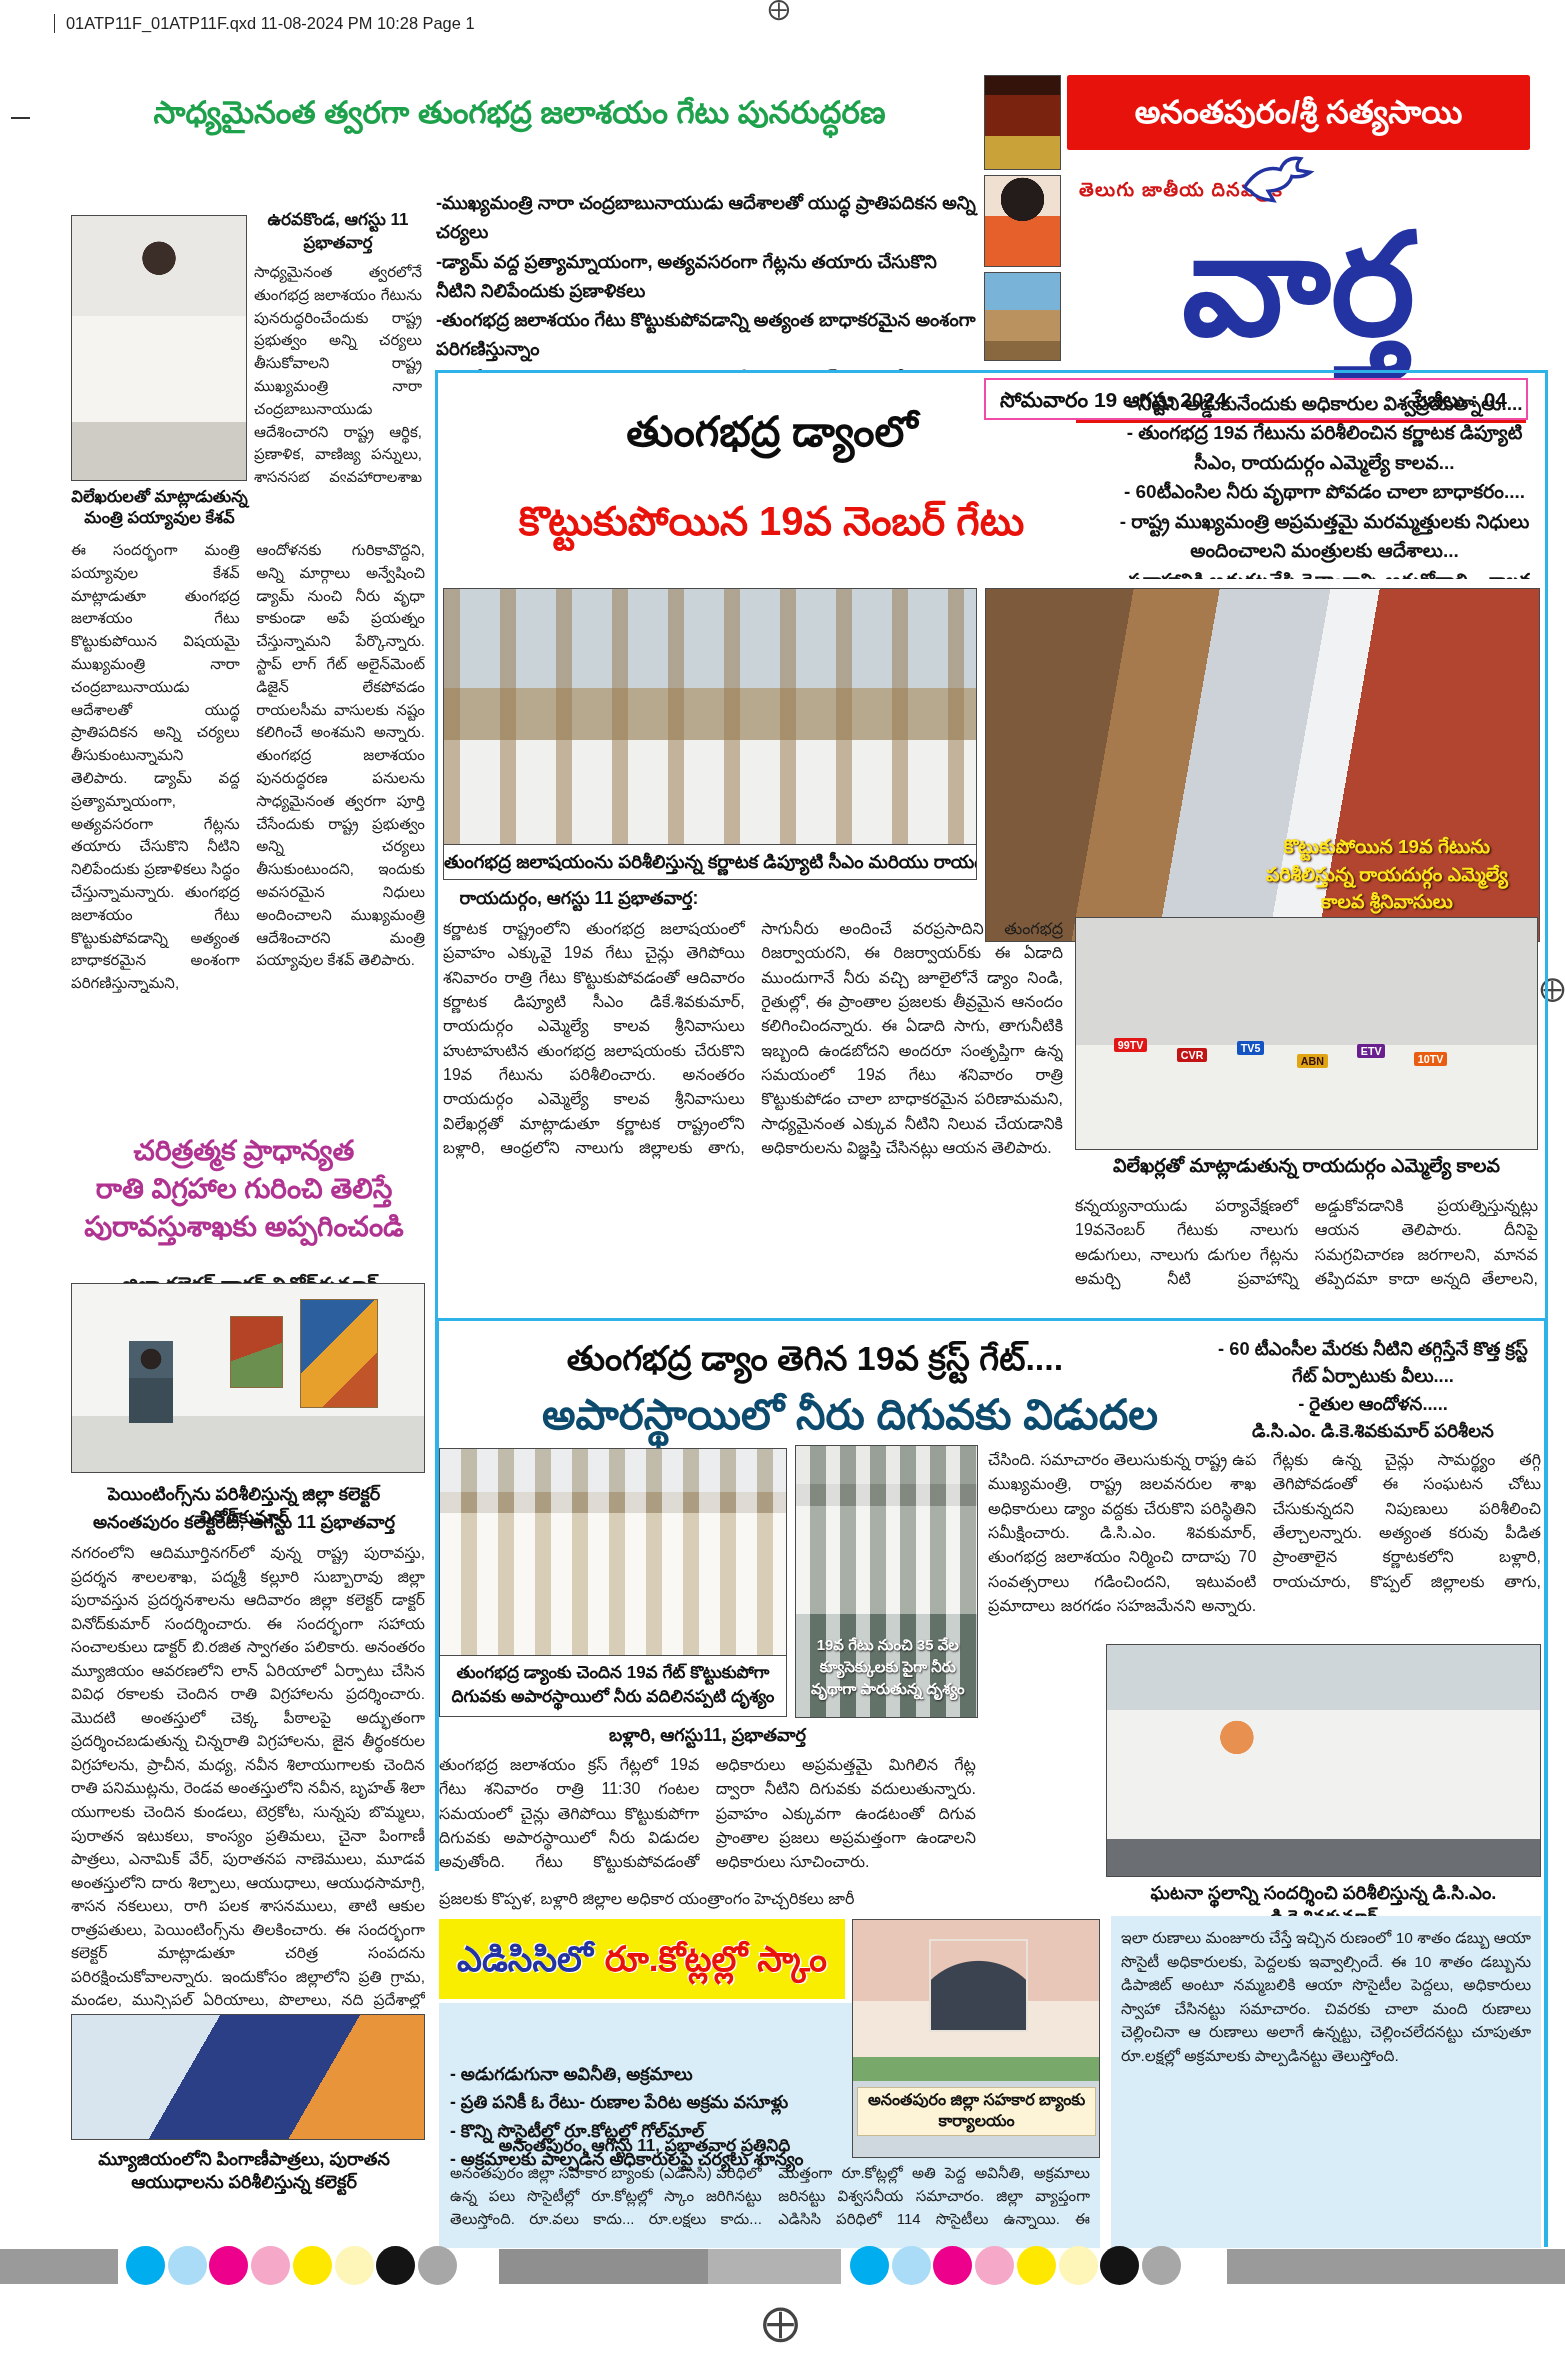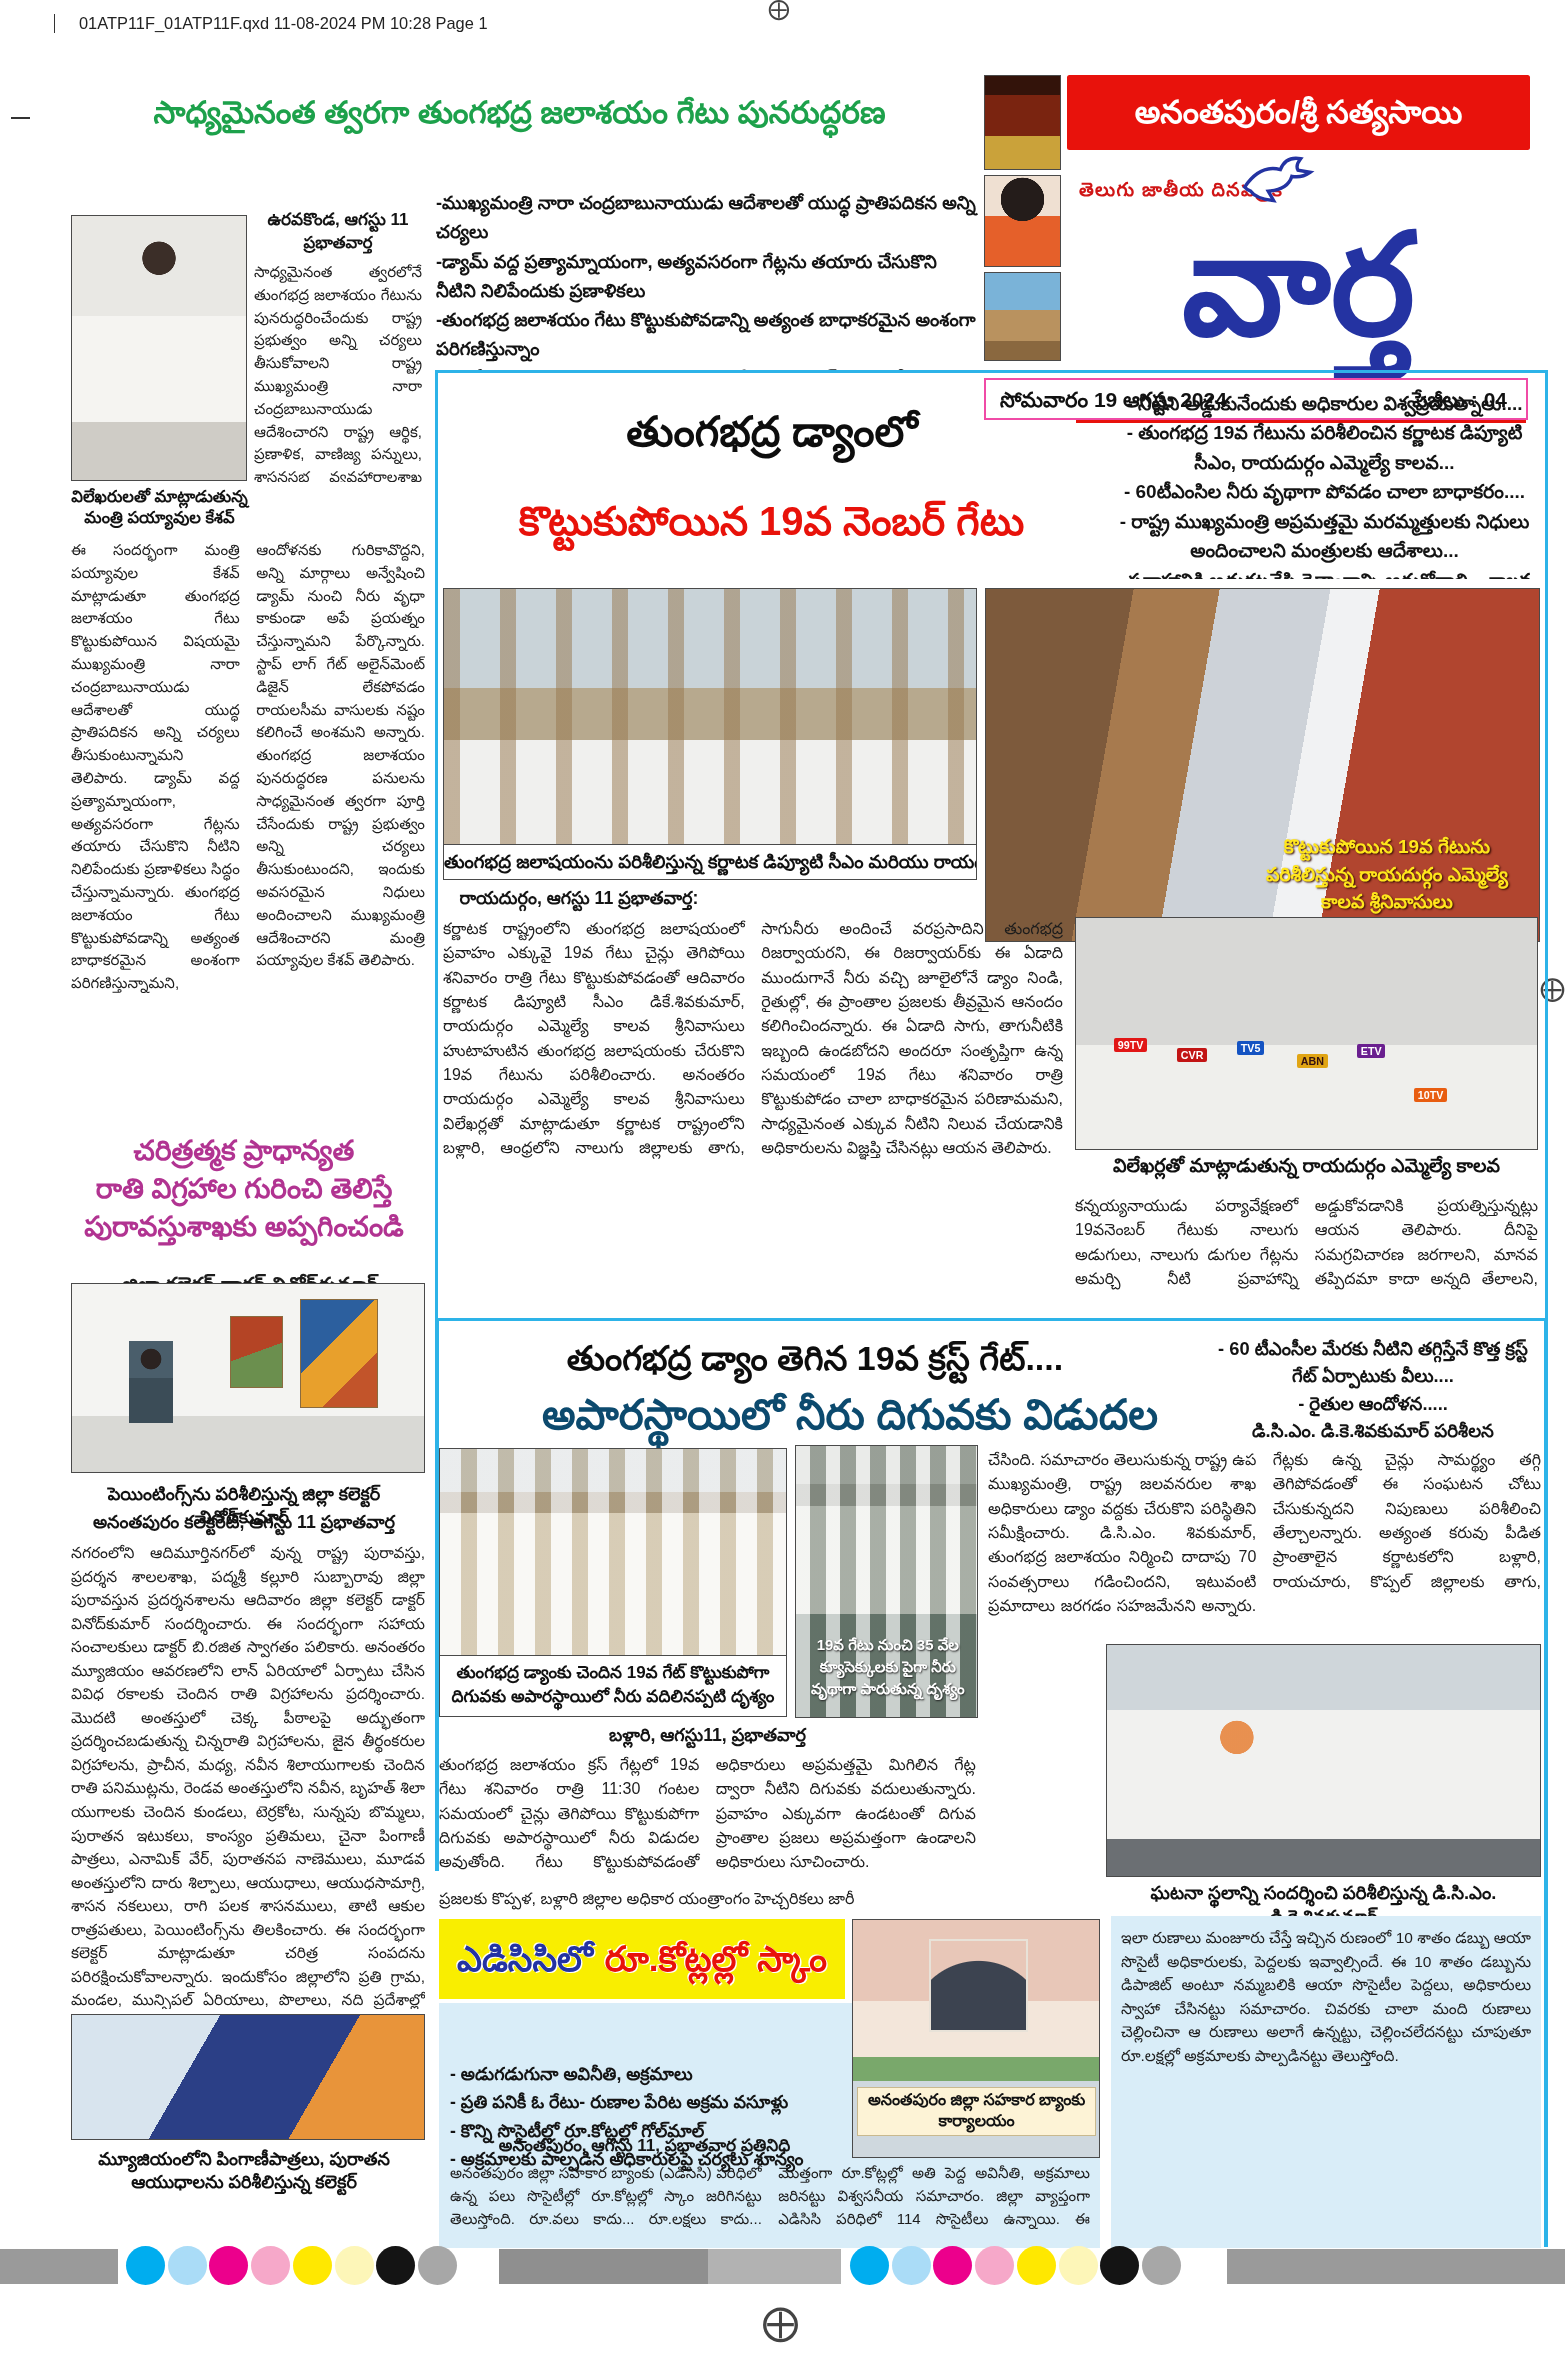--- a/index.html
+++ b/index.html
@@ -17,21 +17,21 @@
   .capbar{background:#ffffff;border-top:1.3px solid #4a4a4a;}
   .reg{color:#444;}
   .chip{position:absolute;color:#fff;font-size:10.7px;font-weight:bold;
         padding:1.9px 3.8px;border-radius:1.9px;line-height:1;}
 </style>
 </head>
 <body>
 
 <div class="page">
 
-  <div class="abs" style="left:54px;top:14px;border-left:1.9px solid #333;padding-left:24px;font-size:16.4px;color:#222;">01ATP11F_01ATP11F.qxd  11-08-2024  PM 10:28  Page 1</div>
+  <div class="abs" style="left:54px;top:14px;border-left:1.9px solid #333;padding-left:11px;font-size:16.4px;color:#222;">01ATP11F_01ATP11F.qxd  11-08-2024  PM 10:28  Page 1</div>
   <div class="abs reg" style="left:768px;top:-3.8px;font-size:21.5px;">⨁</div>
   <div class="abs reg" style="left:1540px;top:974px;font-size:25px;">⨁</div>
   <div class="abs reg" style="left:762px;top:2301px;font-size:37px;">⨁</div>
   <div class="abs" style="left:11.4px;top:117px;width:19px;height:1.9px;background:#333;"></div>
 
   <div class="abs b ctr" style="left:61px;top:95px;width:917px;height:76px;font-size:31px;color:#1da14b;white-space:nowrap;overflow:hidden;">సాధ్యమైనంత త్వరగా తుంగభద్ర జలాశయం గేటు పునరుద్ధరణ</div>
 
   <div class="abs photo" style="left:71px;top:215px;width:176px;height:266px;background:
        radial-gradient(circle at 50% 16%, #3b2e28 0 16.4px, rgba(0,0,0,0) 17px),
        linear-gradient(180deg,#e9e8e4 0 38%,#f5f4f1 38% 78%,#cfccc6 78%);"></div>
@@ -108,21 +108,21 @@
 
   <div class="abs ctr b" style="left:443px;top:888px;width:272px;font-size:17.7px;">రాయదుర్గం, ఆగస్టు 11 ప్రభాతవార్త:</div>
   <div class="abs clip cols2 jst body-txt" style="left:443px;top:917px;width:620px;height:397px;font-size:16px;">కర్ణాటక రాష్ట్రంలోని తుంగభద్ర జలాషయంలో ప్రవాహం ఎక్కువై 19వ గేటు చైన్లు తెగిపోయి శనివారం రాత్రి గేటు కొట్టుకుపోవడంతో ఆదివారం కర్ణాటక డిప్యూటి సీఎం డికే.శివకుమార్, రాయదుర్గం ఎమ్మెల్యే కాలవ శ్రీనివాసులు హుటాహుటిన తుంగభద్ర జలాషయంకు చేరుకొని 19వ గేటును పరిశీలించారు. అనంతరం రాయదుర్గం ఎమ్మెల్యే కాలవ శ్రీనివాసులు విలేఖర్లతో మాట్లాడుతూ కర్ణాటక రాష్ట్రంలోని బళ్లారి, ఆంధ్రలోని నాలుగు జిల్లాలకు తాగు, సాగునీరు అందించే వరప్రసాదిని తుంగభద్ర రిజర్వాయరని, ఈ రిజర్వాయర్‌కు ఈ ఏడాది ముందుగానే నీరు వచ్చి జూలైలోనే డ్యాం నిండి, రైతుల్లో, ఈ ప్రాంతాల ప్రజలకు తీవ్రమైన ఆనందం కలిగించిందన్నారు. ఈ ఏడాది సాగు, తాగునీటికి ఇబ్బంది ఉండబోదని అందరూ సంతృప్తిగా ఉన్న సమయంలో 19వ గేటు శనివారం రాత్రి కొట్టుకుపోడం చాలా బాధాకరమైన పరిణామమని, సాధ్యమైనంత ఎక్కువ నీటిని నిలువ చేయడానికి అధికారులను విజ్ఞప్తి చేసినట్లు ఆయన తెలిపారు.</div>
 
   <div class="abs photo" style="left:1075px;top:917px;width:463px;height:233px;background:linear-gradient(180deg,#d8d8d6 0 55%,#efefec 55%);">
     <span class="chip" style="left:38px;top:120px;background:#e11616;">99TV</span>
     <span class="chip" style="left:101px;top:130px;background:#c21414;">CVR</span>
     <span class="chip" style="left:161px;top:123px;background:#1453c2;">TV5</span>
     <span class="chip" style="left:221px;top:136px;background:#e1a514;color:#311;">ABN</span>
     <span class="chip" style="left:281px;top:126px;background:#6a1f8f;">ETV</span>
-    <span class="chip" style="left:338px;top:134px;background:#e85d10;margin-top:36px;">10TV</span>
+    <span class="chip" style="left:338px;top:134px;background:#e85d10;">10TV</span>
   </div>
   <div class="abs ctr cap" style="left:1075px;top:1154px;width:463px;font-size:19px;">విలేఖర్లతో మాట్లాడుతున్న రాయదుర్గం ఎమ్మెల్యే కాలవ</div>
   <div class="abs clip cols2 jst body-txt" style="left:1075px;top:1194px;width:463px;height:120px;font-size:16px;">కన్నయ్యనాయుడు పర్యావేక్షణలో 19వనెంబర్ గేటుకు నాలుగు అడుగులు, నాలుగు డుగుల గేట్లను అమర్చి నీటి ప్రవాహాన్ని అడ్డుకోవడానికి ప్రయత్నిస్తున్నట్లు ఆయన తెలిపారు. దీనిపై సమగ్రవిచారణ జరగాలని, మానవ తప్పిదమా కాదా అన్నది తేలాలని, ఇందుకు ఎవరైనా బాధ్యులైతే వారిని కఠినంగా శిక్షించంతో పాటు భవిష్యత్తులో ఇలాంటి సంఘటనలు చోటుచేసుకోకుండా ప్రయత్యామ్నయ గేట్ల ఏర్పాటు చేసుకోవాలని సలహాలు అందించామన్నారు. కన్నయ్యనాయుడు ఆదివారం తెల్లవారుజామునే గేట్లకు సంబంధించిన డిజైన్లను అందించడం జరిగిందని, కావున నిపుణుల సలహాలు తీసుకొని నీటి ప్రవాహానికి అడ్డుకట్ట వేయాలని, రైతాంగాన్ని కాపాడాలని ఆయన విజ్ఞప్తి చేశారు.</div>
 
   <div class="abs ctr b" style="left:480px;top:1339px;width:670px;font-size:34px;color:#0d0d0d;white-space:nowrap;overflow:hidden;">తుంగభద్ర డ్యాం తెగిన 19వ క్రస్ట్ గేట్....</div>
   <div class="abs ctr b clip" style="left:436px;top:1383px;width:828px;height:70px;font-size:42px;line-height:63px;color:#0c4a6e;white-space:nowrap;">అపారస్థాయిలో నీరు దిగువకు విడుదల</div>
 
   <div class="abs clip ctr" style="left:1204px;top:1335px;width:338px;height:120px;">
     <div class="b" style="font-size:18.3px;line-height:1.5;">- 60 టీఎంసీల మేరకు నీటిని తగ్గిస్తేనే కొత్త క్రస్ట్ గేట్ ఏర్పాటుకు వీలు....</div>
     <div class="b" style="font-size:18.3px;line-height:1.5;">- రైతుల ఆందోళన.....</div>

